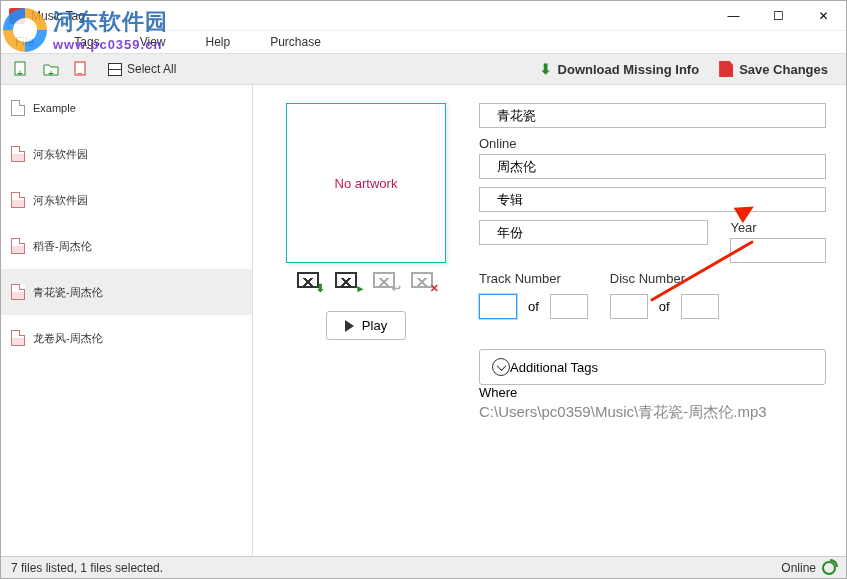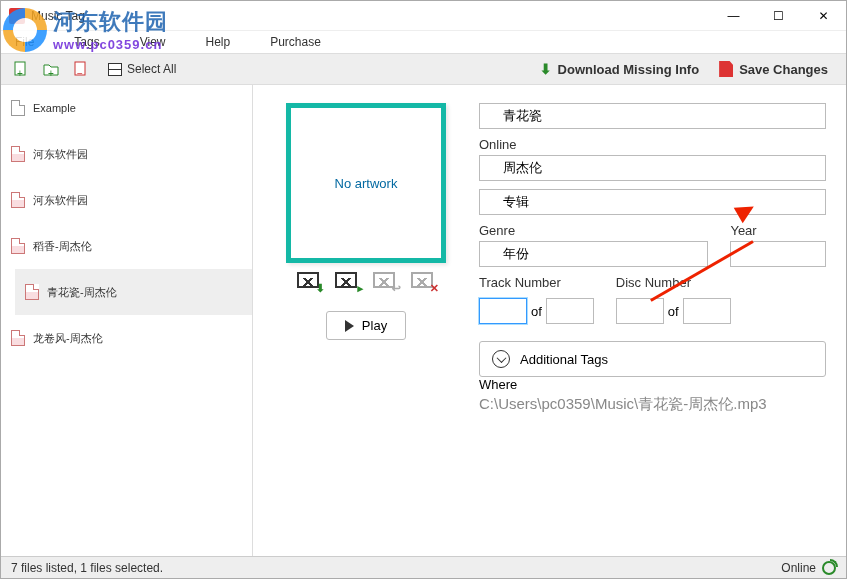--- a/index.html
+++ b/index.html
@@ -25,53 +25,53 @@
 .spacer { flex: 1; }
 .bigbtn { display: flex; align-items: center; font-size: 13px; font-weight: bold; color: #333; padding: 4px 10px; cursor: pointer; border-radius: 2px; }
 .bigbtn .ic { margin-right: 6px; font-size: 14px; }
 .dl-ic { color: #2a8a2a; }
 .sv-ic { width:14px; height:16px; background:#d33; clip-path: polygon(0 0,75% 0,100% 25%,100% 100%,0 100%); margin-right:6px; }
 
 .main { display: flex; height: calc(100% - 30px - 22px - 32px - 22px); }
 
 .sidebar { width: 252px; border-right: 1px solid #ddd; overflow-y: auto; }
 .file-item { display: flex; align-items: center; padding: 15px 10px; font-size: 11px; color: #333; cursor: pointer; }
-.file-item.selected { background: #eee; margin-left: 14px; }
+.file-item.selected { background: #eee; }
 .file-icon { width: 14px; height: 16px; margin-right: 8px; background: #fff; border: 1px solid #999; position: relative; }
 .file-icon.pink { border-color: #c77; background: linear-gradient(#fff 50%, #f9dde0 50%); }
 .file-icon::after { content:""; position:absolute; top:-1px; right:-1px; width:5px; height:5px; background:#fff; border-left:1px solid #999; border-bottom:1px solid #999; }
 .file-icon.pink::after { border-color:#c77; }
 
 .content { flex: 1; display: flex; padding: 18px 12px 10px 28px; position: relative; }
 
 .art-col { width: 170px; display: flex; flex-direction: column; align-items: center; }
-.artwork { width: 160px; height: 160px; border: 5px solid #14b8a6; display: flex; align-items: center; justify-content: center; font-size: 13px; color: #0369a1; margin-bottom: 8px; box-shadow: 2px 2px 4px rgba(0,0,0,0.1); }
+.artwork { width: 160px; height: 160px; border: 1px solid #14b8a6; display: flex; align-items: center; justify-content: center; font-size: 13px; color: #be185d; margin-bottom: 8px; box-shadow: 2px 2px 4px rgba(0,0,0,0.1); }
 .art-btns { display: flex; gap: 12px; margin-bottom: 20px; }
 .art-btn { cursor: pointer; width:26px; height:20px; position:relative; }
 .pic-base { width:22px; height:16px; border:2px solid #333; position:absolute; top:1px; left:1px; }
 .pic-base::after { content:""; position:absolute; bottom:0; left:2px; width:14px; height:8px; background: linear-gradient(45deg, transparent 45%, #333 45% 55%, transparent 55%), linear-gradient(-45deg, transparent 45%, #333 45% 55%, transparent 55%); }
 .corner { position:absolute; right:-3px; bottom:-3px; font-size:11px; font-weight:bold; line-height:1; }
 .c-green { color:#2a8a2a; } .c-red { color:#c33; } .c-gray { color:#aaa; }
 .art-btn.disabled .pic-base { border-color:#aaa; }
 .art-btn.disabled .pic-base::after { opacity:0.4; }
 .play-btn { padding: 6px 18px; border: 1px solid #bbb; border-radius: 3px; background: #fff; font-size: 13px; cursor: pointer; display: flex; align-items: center; gap: 8px; }
 .play-tri { width:0; height:0; border-left:9px solid #333; border-top:6px solid transparent; border-bottom:6px solid transparent; }
 
 .form-col { flex: 1; padding-left: 28px; padding-right: 8px; }
 .fld { margin-bottom: 8px; }
 .fld label { display: block; font-size: 13px; color: #333; margin-bottom: 3px; }
-.fld input { width: 100%; padding: 4px 23px; font-size: 13px; border: 1px solid #bbb; font-family: Liberation Serif, serif; }
+.fld input { width: 100%; padding: 4px 17px; font-size: 13px; border: 1px solid #bbb; }
 .row { display: flex; gap: 22px; }
 .row .fld { flex: 1; }
 .row.nums .fld { flex: 0 0 auto; }
-.numgrp { display: flex; align-items: center; gap: 4px; margin-top: 8px; }
+.numgrp { display: flex; align-items: center; gap: 11px; margin-top: 8px; }
 .numgrp input { width: 38px; text-align: center; }
 .numgrp input.focus { border:1px solid #3399ff; outline:1px solid #aaddff; }
 .numgrp span { font-size: 13px; }
-.additional { margin-top: 9px; border: 1px solid #bbb; border-radius: 3px; padding: 8px 12px; display: flex; align-items: center; gap: 10px; cursor: pointer; font-size: 13px; }
+.additional { margin-top: 22px; border: 1px solid #bbb; border-radius: 3px; padding: 8px 12px; display: flex; align-items: center; gap: 0; cursor: pointer; font-size: 13px; }
 .chev-circle { width:18px; height:18px; border:1.5px solid #333; border-radius:50%; display:flex; align-items:center; justify-content:center; }
 .chev-circle::after { content:""; width:6px; height:6px; border-right:1.5px solid #333; border-bottom:1.5px solid #333; transform: rotate(45deg) translate(-1px,-1px); }
 .where { margin-top: 0; font-size: 13px; }
 .where .path { color: #888; margin-top: 3px; font-size: 15px; }
 
 .statusbar { position: absolute; bottom: 0; left: 0; right: 0; height: 22px; background: #eee; border-top: 1px solid #ccc; display: flex; align-items: center; padding: 0 10px; font-size: 12px; color: #333; }
 .statusbar .spacer { flex:1; }
 .online-ic { width:14px; height:14px; margin-left:6px; border:2px solid #2a8a2a; border-radius:50%; position:relative; }
 .online-ic::after { content:""; position:absolute; width:6px; height:6px; border:2px solid #2a8a2a; border-left:none; border-bottom:none; border-radius:0 8px 0 0; top:-4px; right:-4px; }
 
@@ -197,21 +197,21 @@
           <span class="play-tri"></span>
           <span>Play</span>
         </button>
     </div>
 
     <div class="form-col">
       <div class="fld"><input value="青花瓷" style=""></div>
       <div class="fld"><label>Online</label><input value="周杰伦" style=""></div>
       <div class="fld"><input value="专辑" style=""></div>
       <div class="row">
-        <div class="fld" style="flex:2.4"><label>Genre</label><input value="年份" style=""></div>
+        <div class="fld" style="flex:2.4"><input value="年份" style=""></div>
         <div class="fld" style="flex:1"><label>Year</label><input value="" style=""></div>
       </div>
       <div class="row nums">
         <div class="fld">
             <label>Track Number</label>
           <div class="numgrp">
               <input class="focus" value="" style="">
               <span>of</span>
               <input value="" style="">
             </div>

